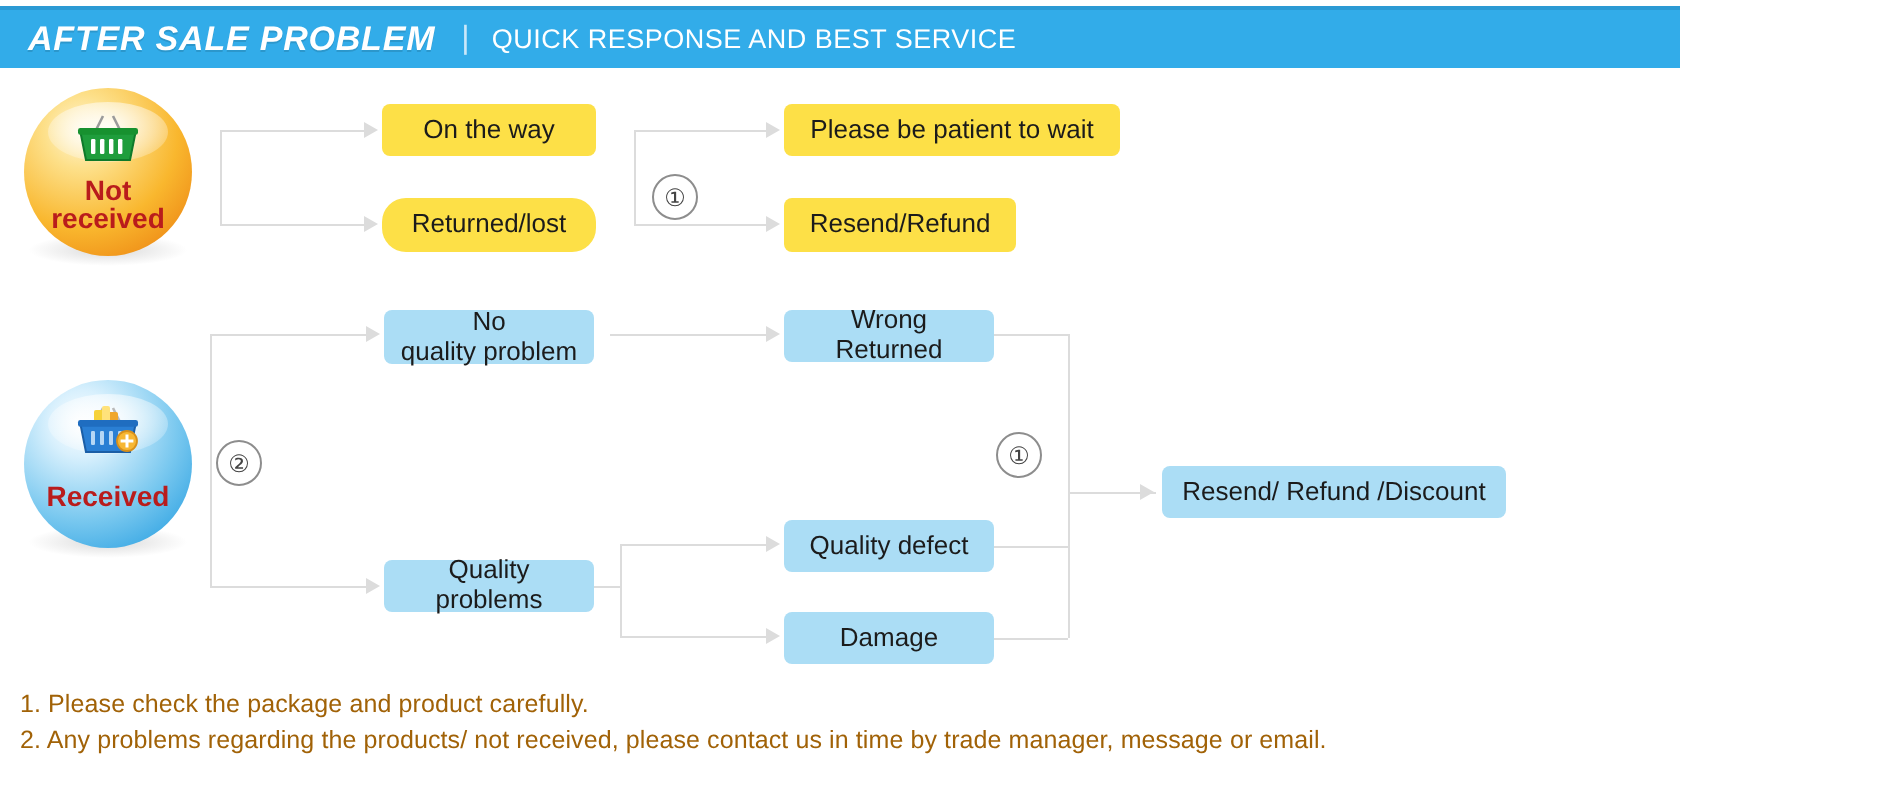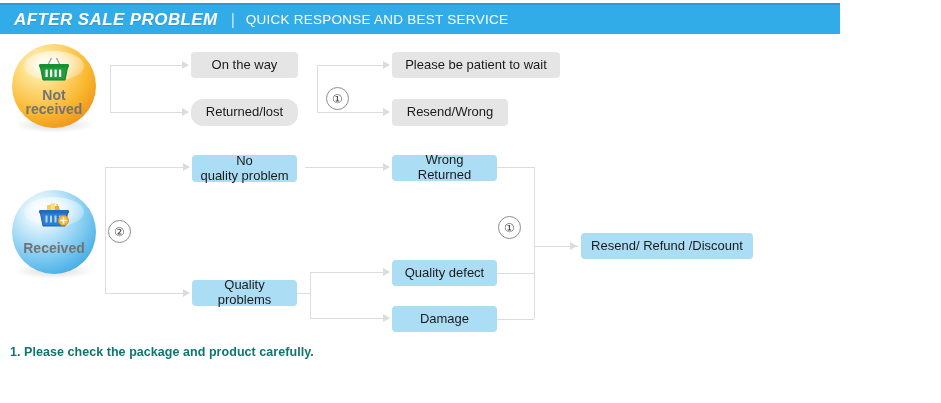--- a/index.html
+++ b/index.html
@@ -57,21 +57,21 @@
     display:flex;
     align-items:center;
     justify-content:center;
     text-align:center;
     color:#1b1b1b;
     font-size:13px;
     line-height:1.12;
     padding:2px 6px;
     white-space:pre-line;
   }
-  .box.yellow{ background:#e5e5e5; }
+  .box.yellow{ background:#fde047; }
   .box.blue{   background:#abddf5; }
 
   
   .bubble{
     position:absolute;
     width:84px;height:84px;
     border-radius:50%;
   }
   .bubble .shadow{
     position:absolute;
@@ -98,21 +98,21 @@
     width:60px; height:30px;
     border-radius:50%;
     background:radial-gradient(ellipse at 50% 40%, rgba(255,255,255,.92) 0%, rgba(255,255,255,.45) 55%, rgba(255,255,255,0) 100%);
   }
   .bubble .caption{
     position:absolute;
     left:0; width:84px;
     text-align:center;
     font-size:14px;
     font-weight:bold;
-    color:#737373;
+    color:#b91c1c;
     line-height:1.02;
   }
   .bubble.orange .caption{ top:44px; }
   .bubble.blue   .caption{ top:51px; }
 
   .basket{ position:absolute; left:26px; top:12px; width:32px; height:28px; }
 
   
   .ln{
     position:absolute;
@@ -136,22 +136,22 @@
     font-size:12px;
     display:flex;align-items:center;justify-content:center;
     background:#ffffff;
   }
 
   
   .note{
     position:absolute;
     left:10px;
     font-size:12.5px;
-    font-weight:bold;
-    color:#0f766e;
+    font-weight:normal;
+    color:#a16207;
     white-space:nowrap;
     letter-spacing:0.05px;
   }
 </style>
 </head>
 <body>
 
 <div id="page">
 
   <div class="header-bar">
@@ -191,21 +191,21 @@
   <div class="box yellow" style="left:191px; top:99px;  width:107px; height:27px;border-radius:12px;">Returned/lost</div>
 
   <div class="ln v" style="left:317px; top:65px; height:48px;"></div>
   <div class="ln h" style="left:317px; top:65px;  width:66px;"></div>
   <div class="ln h" style="left:317px; top:112px; width:66px;"></div>
   <div class="arrow" style="left:383px; top:61px;"></div>
   <div class="arrow" style="left:383px; top:108px;"></div>
   <div class="circnum" style="left:326px; top:87px;">①</div>
 
   <div class="box yellow" style="left:392px; top:52px;  width:168px; height:26px;">Please be patient to wait</div>
-  <div class="box yellow" style="left:392px; top:99px;  width:116px; height:27px;">Resend/Wrong</div>
+  <div class="box yellow" style="left:392px; top:99px;  width:116px; height:27px;">Resend/Refund</div>
 
   <div class="bubble blue" style="left:12px; top:190px;">
     <div class="shadow"></div>
     <div class="ball"></div>
     <div class="gloss"></div>
     <svg class="basket" viewBox="0 0 32 28">
       <path d="M10 9 L13.5 2 M22 9 L18.5 2" stroke="#b9b9b9" stroke-width="1.3" fill="none"></path>
       <g>
         <rect x="9" y="3" width="6" height="7" rx="1" fill="#f6d23a"></rect>
         <rect x="16" y="4" width="5" height="6" rx="1" fill="#f0a72c"></rect>
@@ -254,14 +254,15 @@
   <div class="ln h" style="left:497px; top:273px; width:37px;"></div>
   <div class="ln h" style="left:497px; top:319px; width:37px;"></div>
   <div class="ln v" style="left:534px; top:167px; height:152px;"></div>
   <div class="ln h" style="left:534px; top:246px; width:44px;"></div>
   <div class="arrow" style="left:570px; top:242px;"></div>
   <div class="circnum" style="left:498px; top:216px;">①</div>
 
   <div class="box blue" style="left:581px; top:233px; width:172px; height:26px;">Resend/ Refund /Discount</div>
 
   <div class="note" style="top:345px;">1. Please check the package and product carefully.</div>
+  <div class="note" style="top:363px;">2. Any problems regarding the products/ not received, please contact us in time by trade manager, message or email.</div>
 
 </div>
 
 </body></html>

